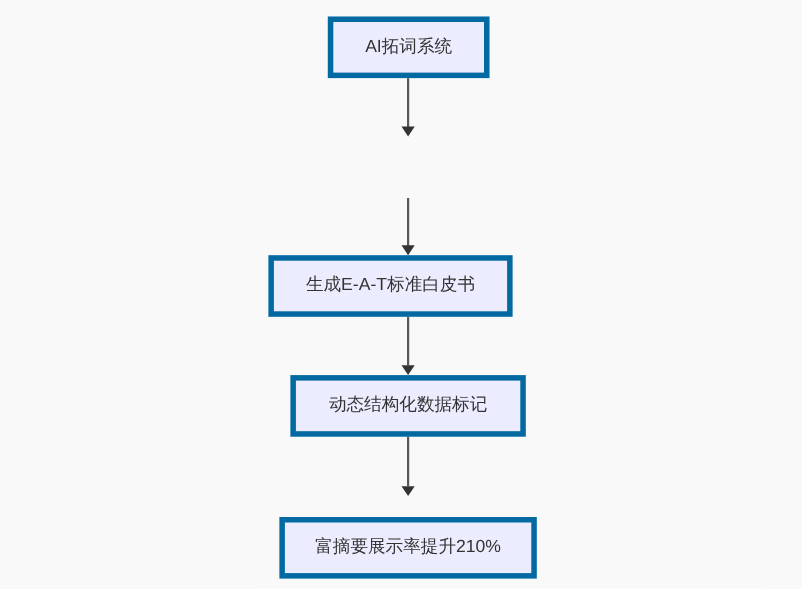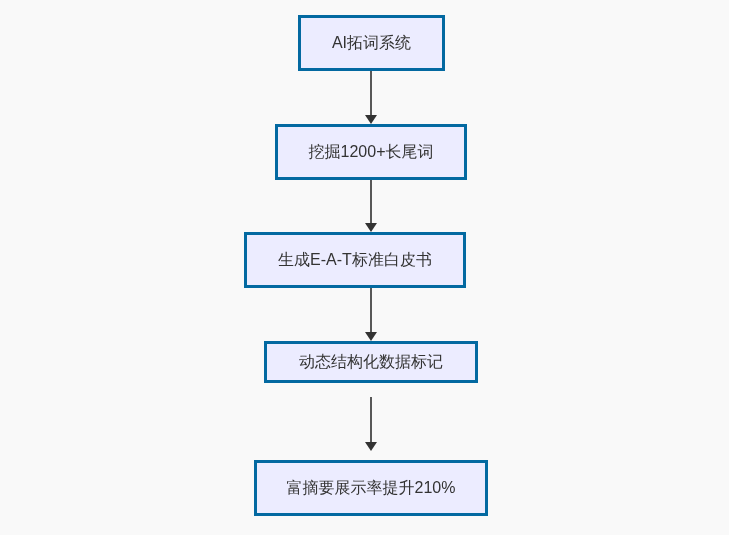--- a/index.html
+++ b/index.html
@@ -13,21 +13,21 @@
     position: relative;
     width: 729px;
     height: 535px;
     background: #f9f9f9;
     overflow: hidden;
   }
   .node {
     position: absolute;
     box-sizing: border-box;
     background: #ececff;
-    border: 3px solid #0369a1;
+    border: 5px solid #0369a1;
     display: flex;
     align-items: center;
     justify-content: center;
     text-align: center;
   }
   .node-label {
     font-size: 16px;
     color: #333333;
     line-height: 1.2;
     white-space: nowrap;
@@ -51,38 +51,35 @@
 
 <div class="canvas">
 
   <div class="node" style="left:298px; top:15px; width:147px; height:56px;">
     <span class="node-label">AI拓词系统</span>
   </div>
 
   <div class="edge-line" style="left:370px; top:71px; height:45px;"></div>
   <div class="edge-head" style="left:365px; top:115px;"></div>
 
-  <div class="node" style="left:275px; top:124px; width:192px; height:56px;">
-    <span class="node-label">挖掘1200+长尾词</span>
-  </div>
 
   <div class="edge-line" style="left:370px; top:180px; height:44px;"></div>
   <div class="edge-head" style="left:365px; top:223px;"></div>
 
   <div class="node" style="left:244px; top:232px; width:222px; height:56px;">
     <span class="node-label">生成E-A-T标准白皮书</span>
   </div>
 
   <div class="edge-line" style="left:370px; top:288px; height:44px;"></div>
   <div class="edge-head" style="left:365px; top:332px;"></div>
 
-  <div class="node" style="left:264px; top:341px; width:214px; height:42px;">
+  <div class="node" style="left:264px; top:341px; width:214px; height:56px;">
     <span class="node-label">动态结构化数据标记</span>
   </div>
 
   <div class="edge-line" style="left:370px; top:397px; height:45px;"></div>
   <div class="edge-head" style="left:365px; top:442px;"></div>
 
-  <div class="node" style="left:254px; top:460px; width:234px; height:56px;">
+  <div class="node" style="left:254px; top:470px; width:234px; height:56px;">
     <span class="node-label">富摘要展示率提升210%</span>
   </div>
 
 </div>
 
 </body></html>

